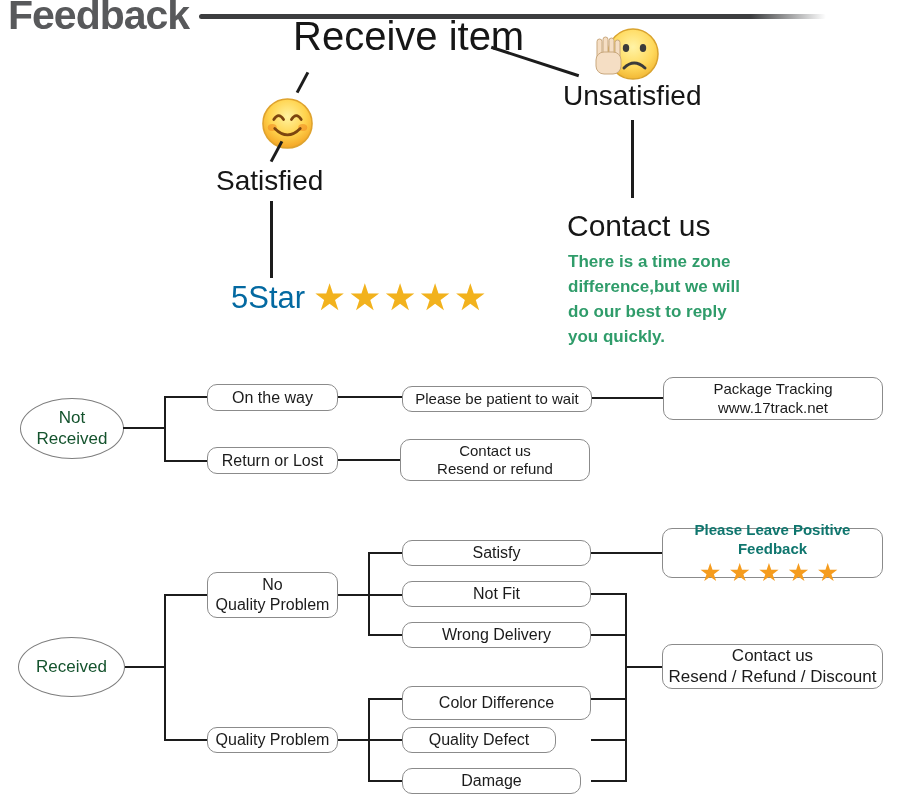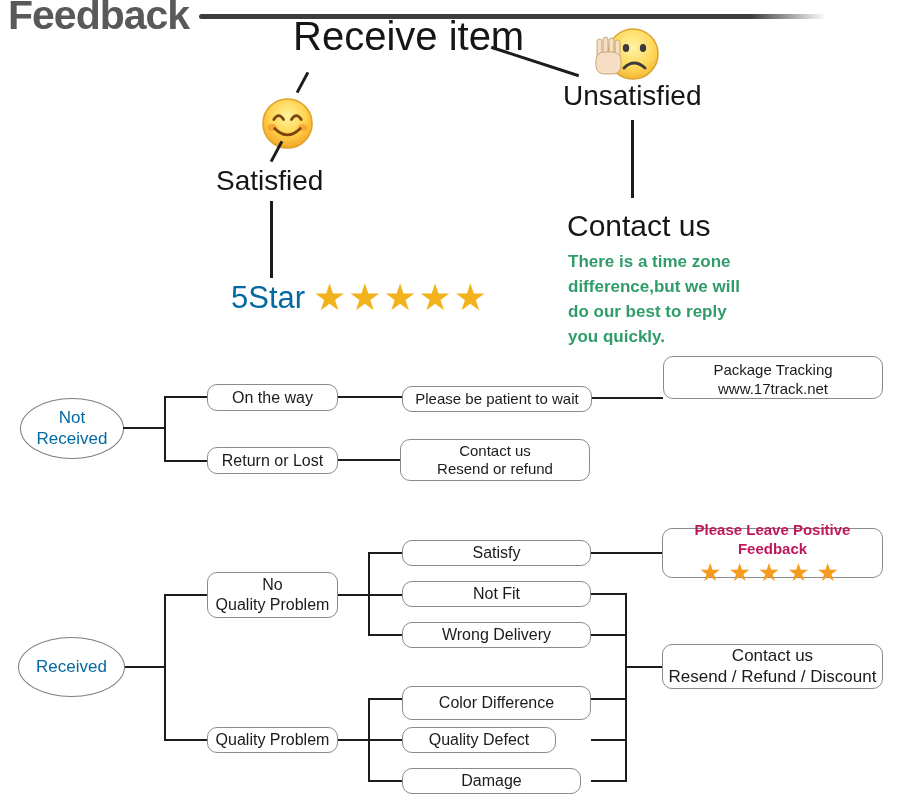--- a/index.html
+++ b/index.html
@@ -17,32 +17,32 @@
            border-radius:3px;
            background:linear-gradient(to right,#3c3d3f 88%, rgba(60,61,63,0)); }
 
   
   .box { position:absolute; border:1.4px solid #8b8b8b; border-radius:10px;
          background:#fff; display:flex; flex-direction:column; align-items:center;
          justify-content:center; font-size:16px; color:#1b1b1b; text-align:center;
          line-height:1.22; }
   .ellipse { position:absolute; border:1.4px solid #7e7e7e; border-radius:50%;
          background:#fff; display:flex; flex-direction:column; align-items:center;
-         justify-content:center; font-size:17px; color:#0369a1; 
+         justify-content:center; font-size:17px; color:#14532d; 
          line-height:1.2; }
 
   .stars-gold   { color:#f2b21d; font-size:37px; letter-spacing:2px; line-height:1; }
   .stars-orange { color:#f59c1e; font-size:25px; letter-spacing:7px; line-height:1;
                   margin-top:2px; }
   .note { position:absolute; left:568px; top:249px; color:#2f9c6a; font-weight:bold;
           font-size:17px; line-height:25px; }
   .fivestar-row { position:absolute; left:231px; top:279px; display:flex;
           align-items:center; gap:8px; }
   .fivestar-label { font-size:31px; color:#0369a1; }
-  .fb-box-label { font-size:15px; font-weight:bold; color:#be185d; }
+  .fb-box-label { font-size:15px; font-weight:bold; color:#0f766e; }
   .small { font-size:15px; }
 </style>
 </head>
 <body>
 
 <div id="stage">
 
   <div class="title">Feedback</div>
   <div class="title-rule"></div>
 
@@ -132,21 +132,21 @@
   </div>
 
   <div class="ln" style="left:338px; top:396px; width:64px; height:2px;"></div>
 
   <div class="box small" style="left:402px; top:386px; width:190px; height:26px;">
     <span>Please be patient to wait</span>
   </div>
 
   <div class="ln" style="left:592px; top:397px; width:71px; height:2px;"></div>
 
-  <div class="box small" style="left:663px; top:356px; width:220px; height:43px;justify-content:flex-end;">
+  <div class="box small" style="left:663px; top:377px; width:220px; height:43px;">
     <span>Package Tracking</span>
     <span>www.17track.net</span>
   </div>
 
   <div class="box" style="left:207px; top:447px; width:131px; height:27px;">
     <span>Return or Lost</span>
   </div>
 
   <div class="ln" style="left:338px; top:459px; width:62px; height:2px;"></div>
 

